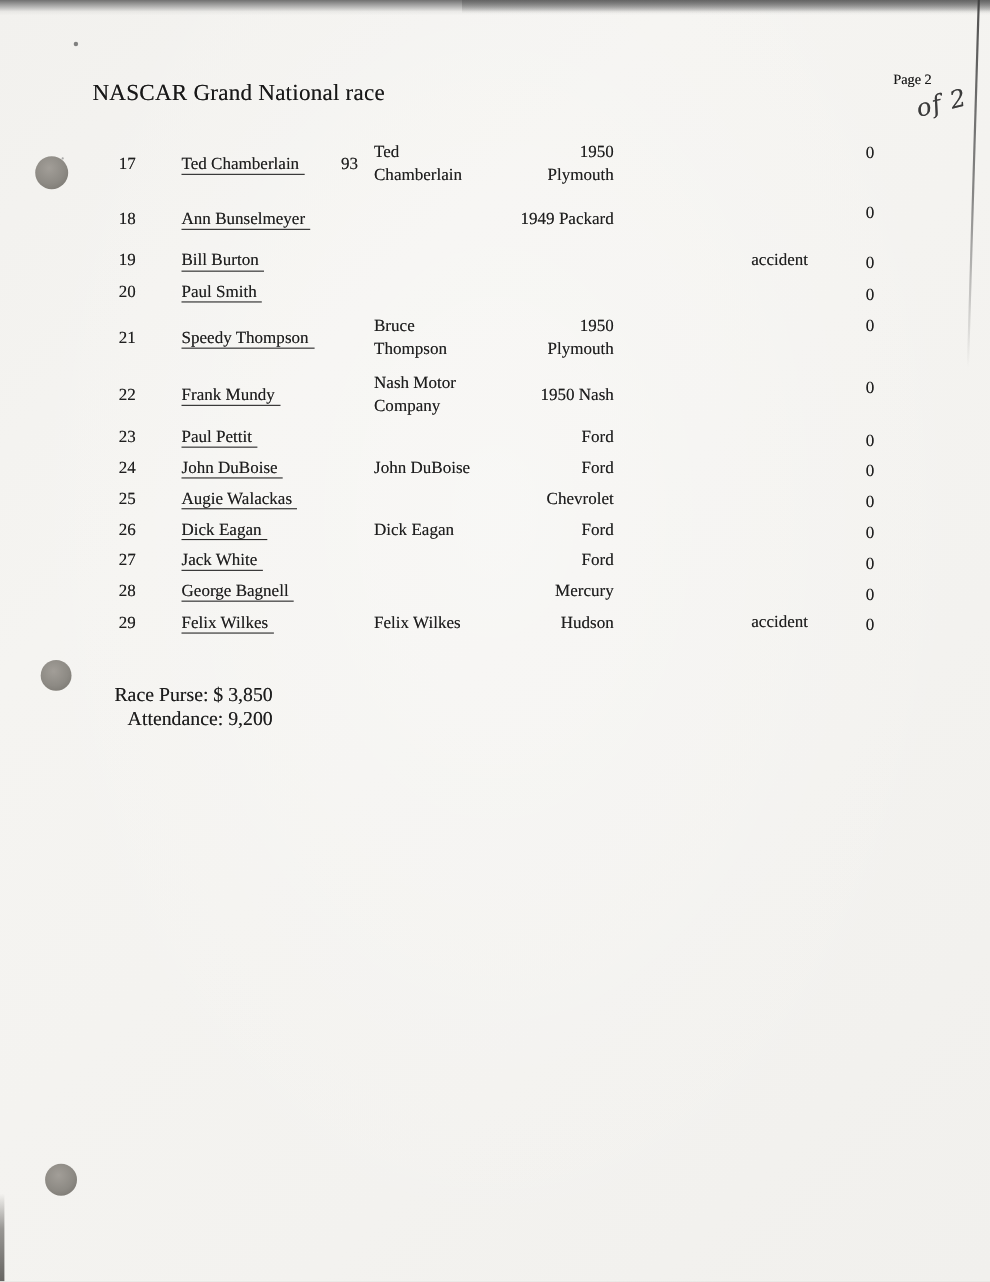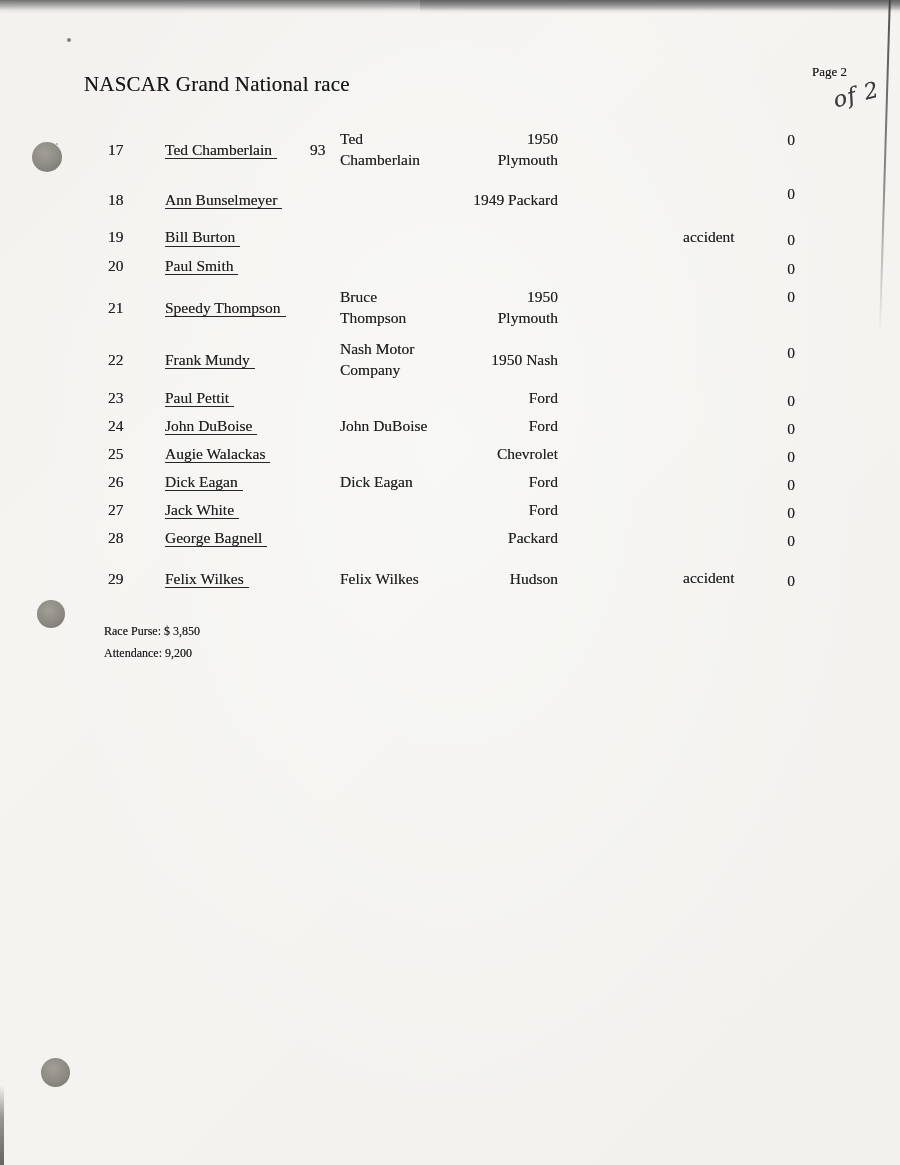--- a/index.html
+++ b/index.html
@@ -72,34 +72,34 @@
     display: grid;
     grid-template-columns: 108px 57px 145px 30px 100px 30px 88px 125px 96px 24px;
     min-height: 28px;
     font-size: 15.5px; line-height: 21px;
   }
   .row:nth-child(1)  { min-height: 54px; }
   .row:nth-child(2)  { min-height: 46px; }
   .row:nth-child(3)  { min-height: 29px; }
   .row:nth-child(5)  { min-height: 56px; }
   .row:nth-child(6)  { min-height: 48px; }
-  .row:nth-child(13) { min-height: 30px; margin-top: 12px; }
+  .row:nth-child(13) { min-height: 30px; }
   .cell-pos    { grid-column: 2; align-self: center; }
   .cell-driver { grid-column: 3; align-self: center; }
   .cell-driver .u { border-bottom: 1.4px solid #262626; padding-right: 5px; padding-bottom: 0.5px; }
   .cell-num    { grid-column: 4; align-self: center; }
   .cell-owner  { grid-column: 5; align-self: center; }
   .cell-car    { grid-column: 7; align-self: center; text-align: right; }
   .cell-status { grid-column: 9; align-self: start; padding-top: 4px; }
   .cell-pts    { grid-column: 10; align-self: start; padding-top: 7px; text-align: center; }
 
   
   .summary {
     position: absolute; left: 104px; top: 621px;
-    font-size: 12px; line-height: 21.5px; color: #1c1c1c;
+    font-size: 18px; line-height: 21.5px; color: #1c1c1c; text-align: right;
   }
 </style>
 </head>
 <body>
 
 <div class="sheet">
 
   <div class="top-band"></div>
   <div class="top-band-right"></div>
   <div class="edge-line-right"></div>
@@ -223,21 +223,21 @@
       <div class="cell-car">Ford</div>
       <div class="cell-status"></div>
       <div class="cell-pts">0</div>
     </div>
 
     <div class="row">
       <div class="cell-pos">28</div>
       <div class="cell-driver"><span class="u">George Bagnell</span></div>
       <div class="cell-num"></div>
       <div class="cell-owner"></div>
-      <div class="cell-car">Packard</div>
+      <div class="cell-car">Mercury</div>
       <div class="cell-status"></div>
       <div class="cell-pts">0</div>
     </div>
 
     <div class="row">
       <div class="cell-pos">29</div>
       <div class="cell-driver"><span class="u">Felix Wilkes</span></div>
       <div class="cell-num"></div>
       <div class="cell-owner">Felix Wilkes</div>
       <div class="cell-car">Hudson</div>

